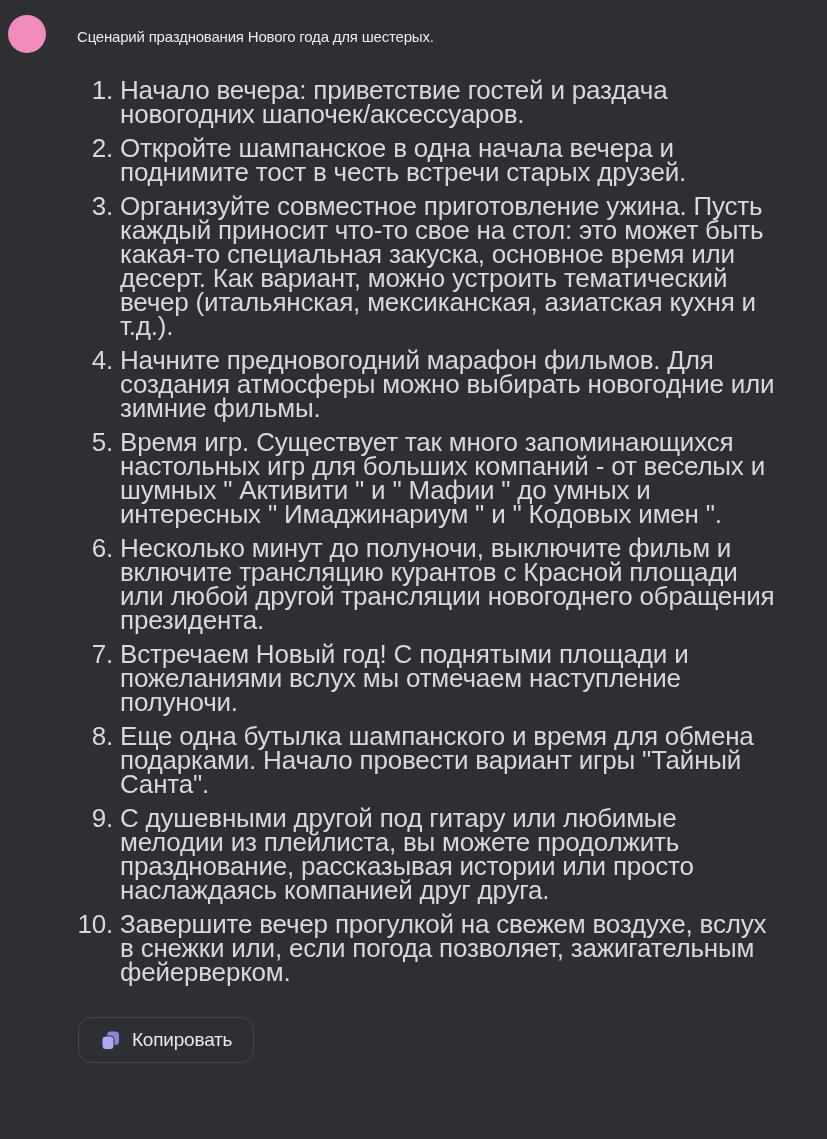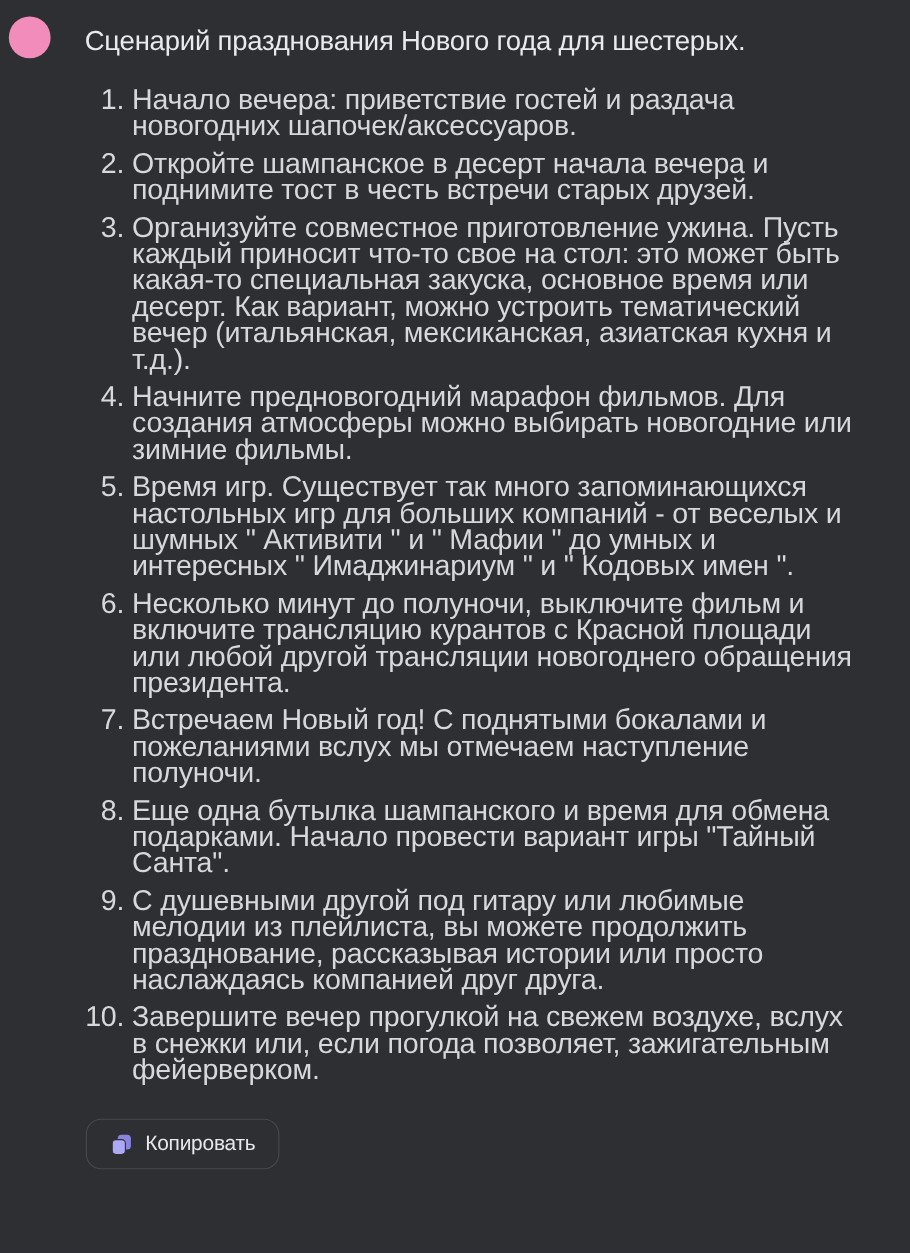--- a/index.html
+++ b/index.html
@@ -15,21 +15,21 @@
     padding: 24px 40px 0 77px;
   }
   .avatar {
     position: absolute;
     left: 8px; top: 15px;
     width: 38px; height: 38px;
     border-radius: 50%;
     background: #f18cbb;
   }
   .title {
-    font-size: 25px;
+    font-size: 15px;
     line-height: 26px;
     letter-spacing: -0.2px;
     color: #e9eaec;
     font-weight: 400;
   }
   ol.steps {
     margin-top: 28px;
     padding-left: 43px;
     max-width: 700px;
     color: #d7d8da;
@@ -70,26 +70,26 @@
 <body>
 
 <div class="message">
 
   <div class="avatar"></div>
 
   <div class="title">Сценарий празднования Нового года для шестерых.</div>
 
   <ol class="steps">
     <li>Начало вечера: приветствие гостей и раздача новогодних шапочек/аксессуаров.</li>
-    <li>Откройте шампанское в десерт начала вечера и поднимите тост в честь встречи старых друзей.</li>
+    <li>Откройте шампанское в одна начала вечера и поднимите тост в честь встречи старых друзей.</li>
     <li>Организуйте совместное приготовление ужина. Пусть каждый приносит что-то свое на стол: это может быть какая-то специальная закуска, основное время или десерт. Как вариант, можно устроить тематический вечер (итальянская, мексиканская, азиатская кухня и т.д.).</li>
     <li>Начните предновогодний марафон фильмов. Для создания атмосферы можно выбирать новогодние или зимние фильмы.</li>
     <li>Время игр. Существует так много запоминающихся настольных игр для больших компаний - от веселых и шумных " Активити " и " Мафии " до умных и интересных " Имаджинариум " и " Кодовых имен ".</li>
     <li>Несколько минут до полуночи, выключите фильм и включите трансляцию курантов с Красной площади или любой другой трансляции новогоднего обращения президента.</li>
-    <li>Встречаем Новый год! С поднятыми бокалами и пожеланиями вслух мы отмечаем наступление полуночи.</li>
+    <li>Встречаем Новый год! С поднятыми площади и пожеланиями вслух мы отмечаем наступление полуночи.</li>
     <li>Еще одна бутылка шампанского и время для обмена подарками. Начало провести вариант игры "Тайный Санта".</li>
     <li>С душевными другой под гитару или любимые мелодии из плейлиста, вы можете продолжить празднование, рассказывая истории или просто наслаждаясь компанией друг друга.</li>
     <li>Завершите вечер прогулкой на свежем воздухе, вслух в снежки или, если погода позволяет, зажигательным фейерверком.</li>
   </ol>
 
   <button class="copy-btn">
     <span class="icon">
       <svg width="21" height="21" viewBox="0 0 21 21" xmlns="http://www.w3.org/2000/svg">
         <rect x="7" y="1.5" width="12" height="13.5" rx="3.5" fill="#8a84de"></rect>
         <rect x="2" y="6" width="12" height="13.5" rx="3.5" stroke="#2e2f33" stroke-width="1" fill="#aea9f4"></rect>

